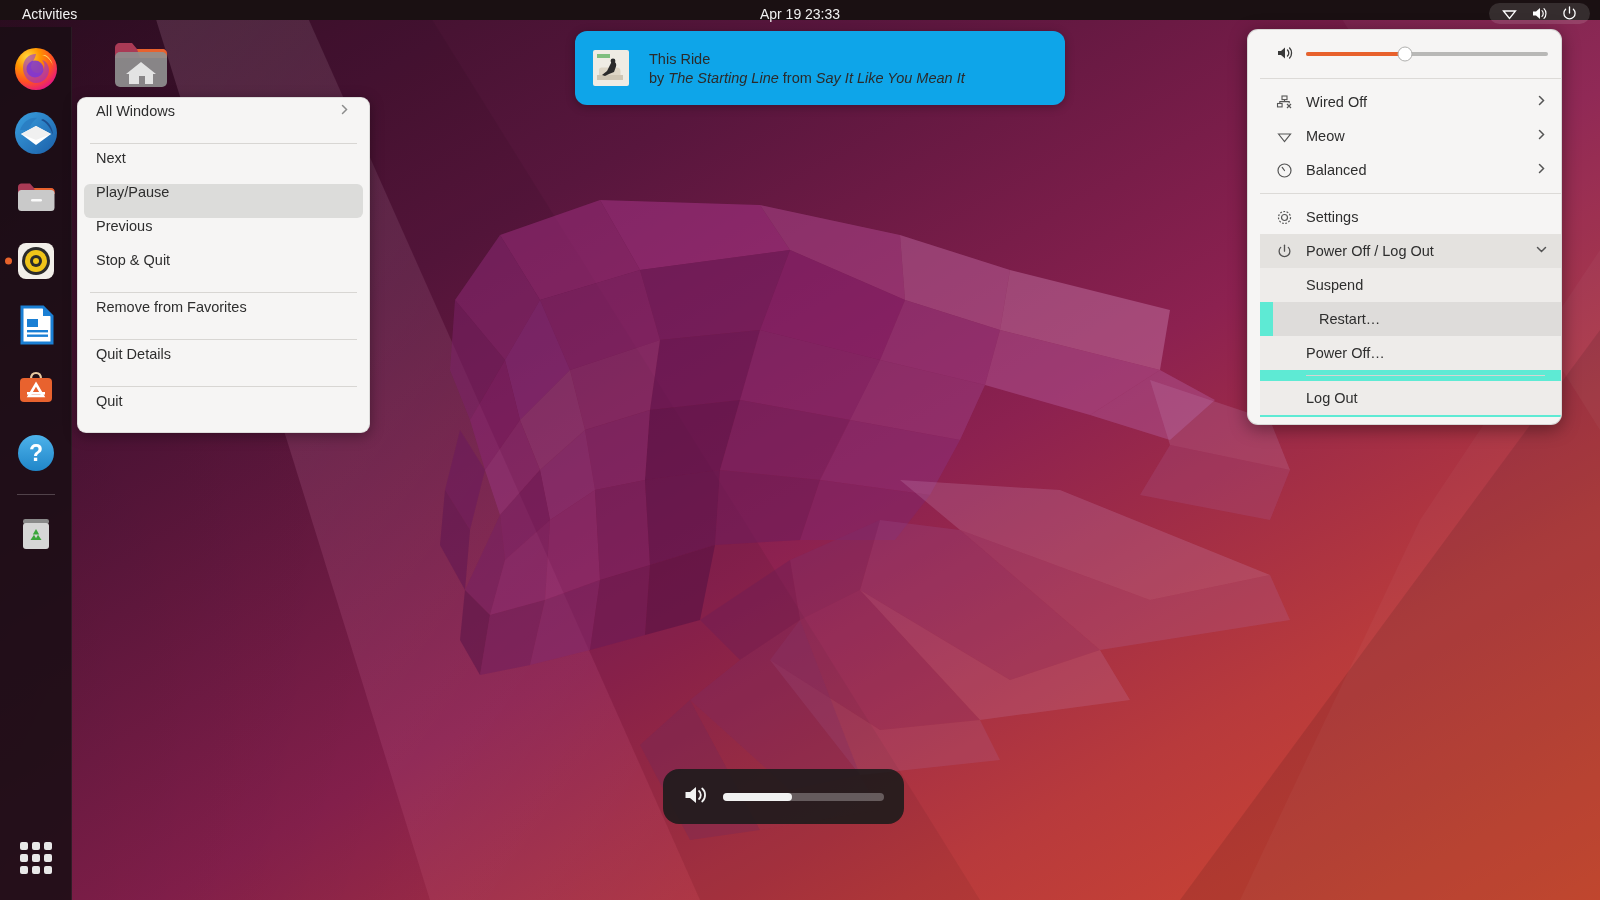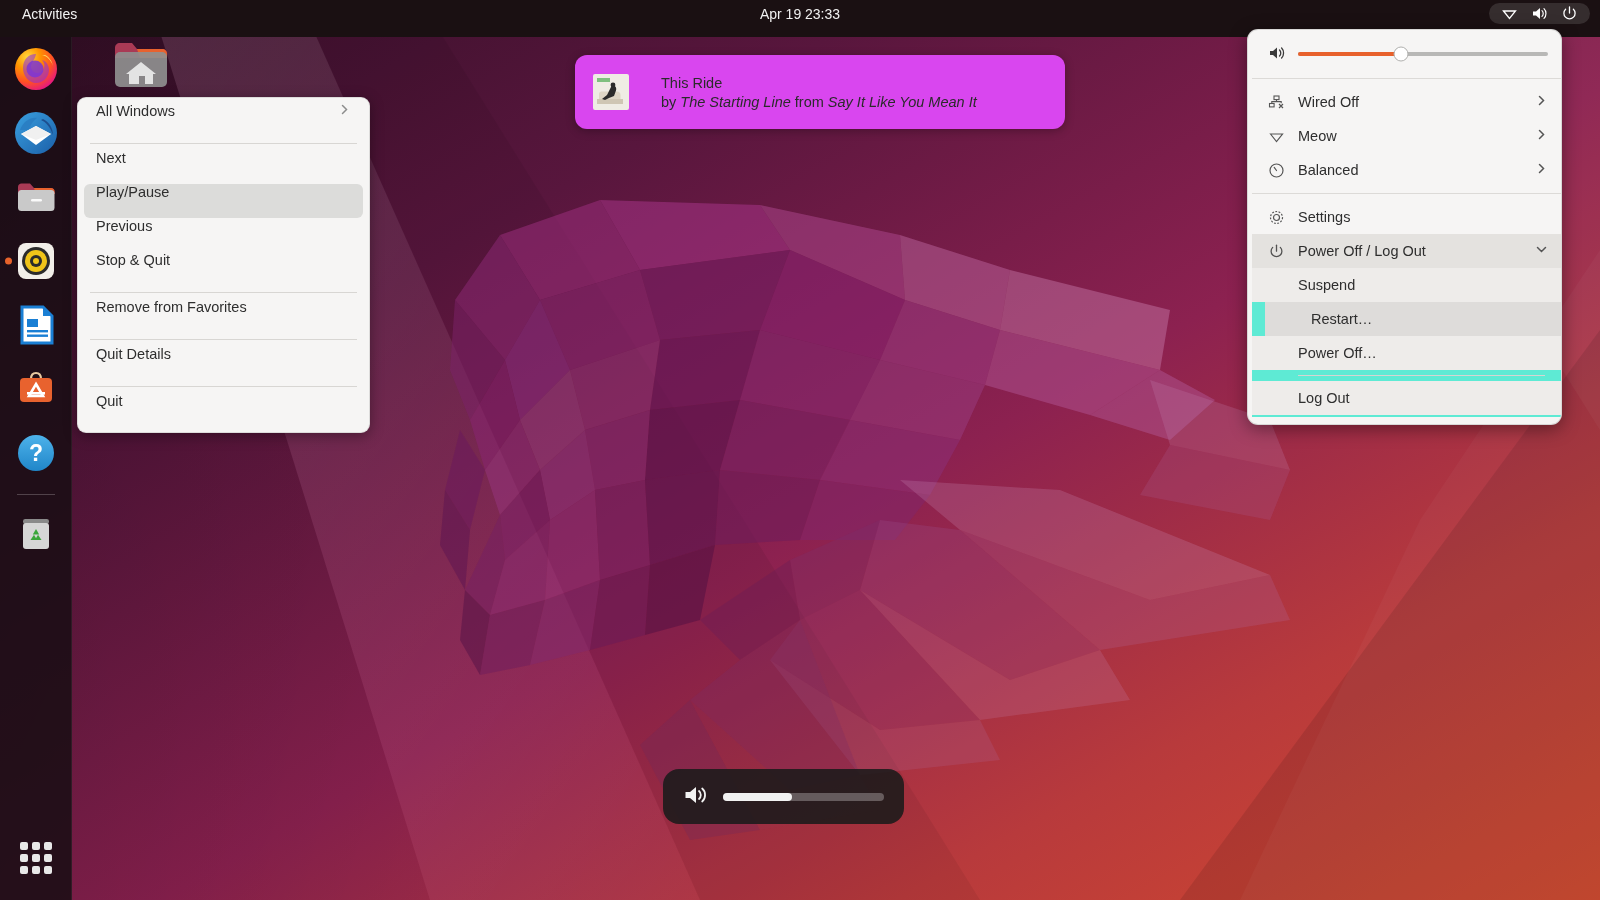--- a/index.html
+++ b/index.html
@@ -10,21 +10,21 @@
     position:relative;
     -webkit-font-smoothing:antialiased;
   }
 
   
   #wallpaper { position:absolute; inset:0; overflow:hidden; z-index:0; }
   #wallpaper svg { display:block; width:1600px; height:900px; }
 
   
   #topbar {
-    position:absolute; left:0; top:0; width:1600px; height:37px;
+    position:absolute; left:0; top:0; width:1600px; height:20px;
     background:#1a1012; z-index:40;
     display:flex; align-items:center;
     color:#ffffff; font-size:13.5px;
   }
   #activities {
     position:absolute; left:13px; top:0; height:27px;
     display:flex; align-items:center; padding:0 9px;
     font-size:14px; color:#f2f2f2; border-radius:5px; cursor:pointer;
   }
   #clock {
@@ -72,25 +72,24 @@
 
   
   #desktop-home {
     position:absolute; left:112px; top:36px; width:58px; height:58px;
     z-index:10; cursor:pointer;
   }
 
   
   #notification {
     position:absolute; left:575px; top:31px; width:490px; height:74px;
-    background:#d946ef; border-radius:12px; z-index:45;
+    background:#0ea5e9; border-radius:12px; z-index:45;
     box-shadow:0 2px 10px rgba(0,0,0,0.28);
-    display:flex; align-items:center; padding:0 18px; gap:32px;
+    display:flex; align-items:center; padding:0 18px; gap:20px;
     cursor:pointer;
-    margin-top:24px;
   }
   #album-art { width:36px; height:36px; border-radius:2px; display:block; flex:0 0 auto; }
   #notif-text { display:flex; flex-direction:column; gap:3px; }
   #notif-title { font-size:14.5px; color:#2b2b2b; }
   #notif-sub { font-size:14.5px; color:#2b2b2b; }
   #notif-sub i { font-style:italic; }
 
   
   #app-menu {
     position:absolute; left:77px; top:97px; width:293px;
@@ -108,21 +107,21 @@
   .menu-row.hl { background:#dcdcda; }
   .menu-sep { height:1px; background:#d8d6d3; margin:6px 12px; }
   .chev-r { opacity:0.65; }
 
   
   #sys-menu {
     position:absolute; left:1247px; top:29px; width:315px;
     background:#f6f5f4; border-radius:11px; z-index:50;
     box-shadow:0 4px 18px rgba(0,0,0,0.40);
     border:1px solid rgba(0,0,0,0.12);
-    padding:6px 0 7px 4px;
+    padding:6px 0 7px 12px;
     font-size:14.5px; color:#2e2e2e;
     overflow:hidden;
   }
   #volume-row {
     height:36px; display:flex; align-items:center; gap:12px;
     padding:0 13px 0 16px; cursor:pointer;
   }
   #vol-track {
     flex:1; height:4px; background:#b8b8b6; border-radius:2px;
     position:relative;

